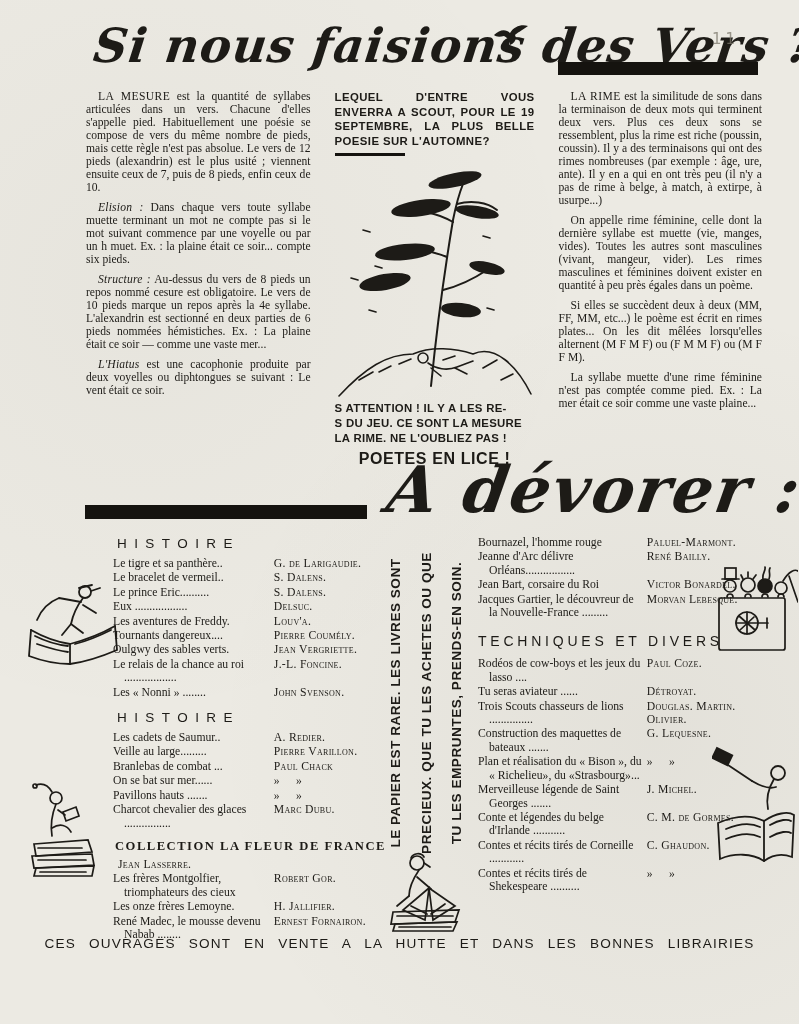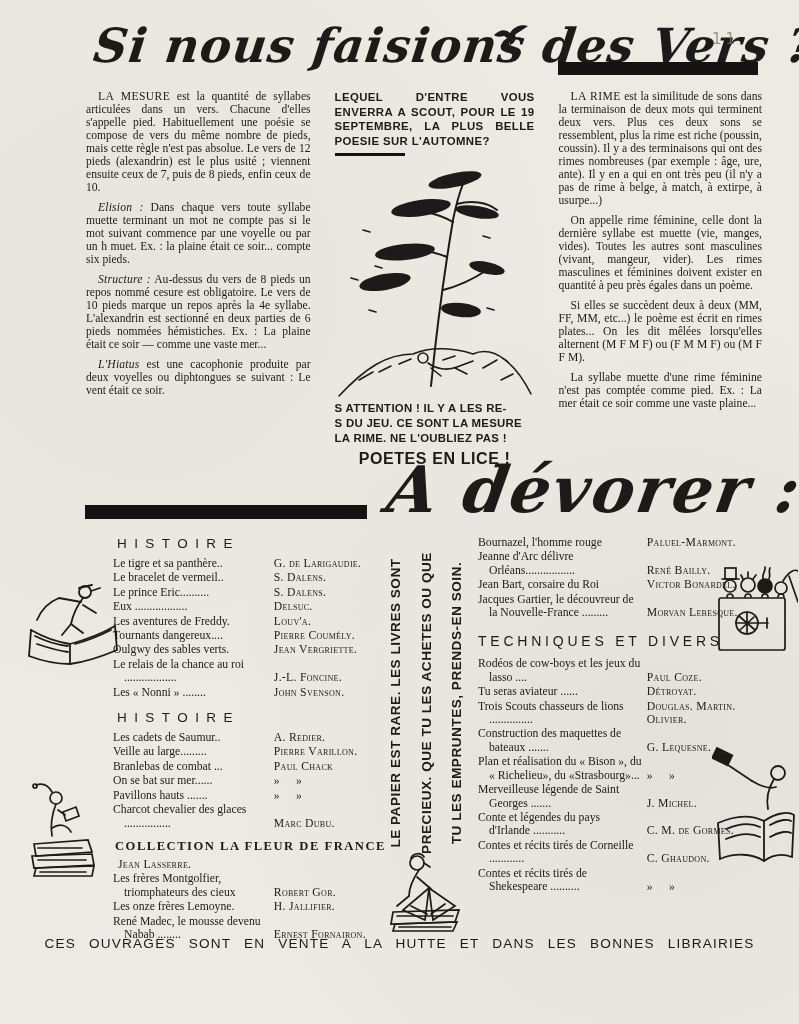--- a/index.html
+++ b/index.html
@@ -58,21 +58,21 @@
     letter-spacing:.55em;margin:4px 0 6px 4px;white-space:nowrap;
   }
   .list-heading-tech{
     font-family:"Liberation Sans", sans-serif;font-weight:normal;font-size:14px;
     letter-spacing:.27em;margin:14px 0 8px 0;white-space:nowrap;
   }
   .list-heading-coll{
     font-weight:bold;font-size:12.6px;letter-spacing:1.5px;margin:9px 0 4px 2px;white-space:nowrap;
   }
   .book-list{margin:0;}
-  .bi{display:flex;align-items:flex-end;margin:0 0 1px;font-size:11.7px;line-height:13.4px;}
+  .bi{display:flex;margin:0 0 1px;font-size:11.7px;line-height:13.4px;}
   .bi-title{width:57%;padding-left:11px;text-indent:-11px;}
   .bi-author{width:43%;padding-left:5px;font-variant:small-caps;letter-spacing:.3px;}
   .gap-6{height:6px;}
   
   .banner{position:absolute;left:388px;top:542px;width:76px;height:322px;}
   .banner-rot{
     width:322px;height:76px;transform:rotate(-90deg) translateX(-322px);transform-origin:0 0;
     display:flex;flex-direction:column;justify-content:space-between;
   }
   .banner-line{
@@ -329,21 +329,21 @@
           <span class="bi-title">Plan et réalisation du « Bison », du « Richelieu», du «Strasbourg»...</span>
           <span class="bi-author">»&nbsp;&nbsp;&nbsp;&nbsp;&nbsp;»</span>
         </p>
 
         <p class="bi">
           <span class="bi-title">Merveilleuse légende de Saint Georges .......</span>
           <span class="bi-author">J. Michel.</span>
         </p>
 
         <p class="bi">
-          <span class="bi-title">Conte et légendes du pays d'Irlande ...........</span>
+          <span class="bi-title">Conte et légendes du belge d'Irlande ...........</span>
           <span class="bi-author">C. M. de Gormes.</span>
         </p>
 
         <p class="bi">
           <span class="bi-title">Contes et récits tirés de Corneille ............</span>
           <span class="bi-author">C. Ghaudon.</span>
         </p>
 
         <p class="bi">
           <span class="bi-title">Contes et récits tirés de Shekespeare ..........</span>

